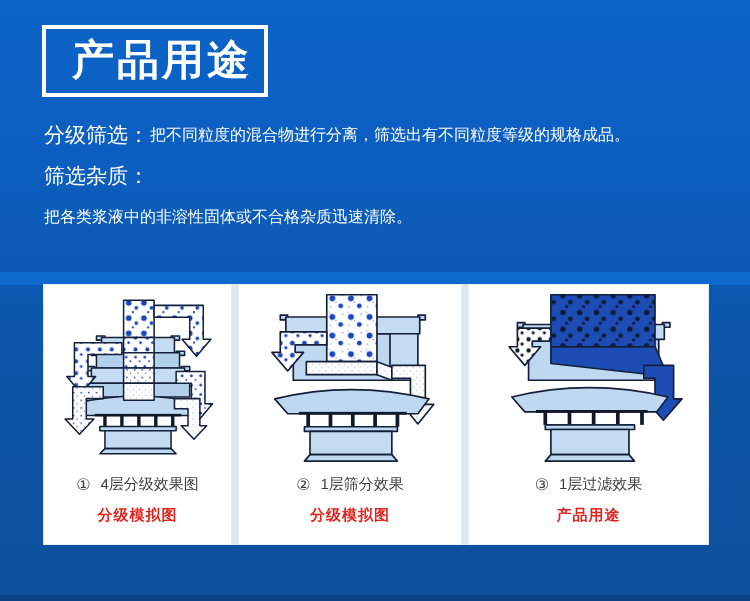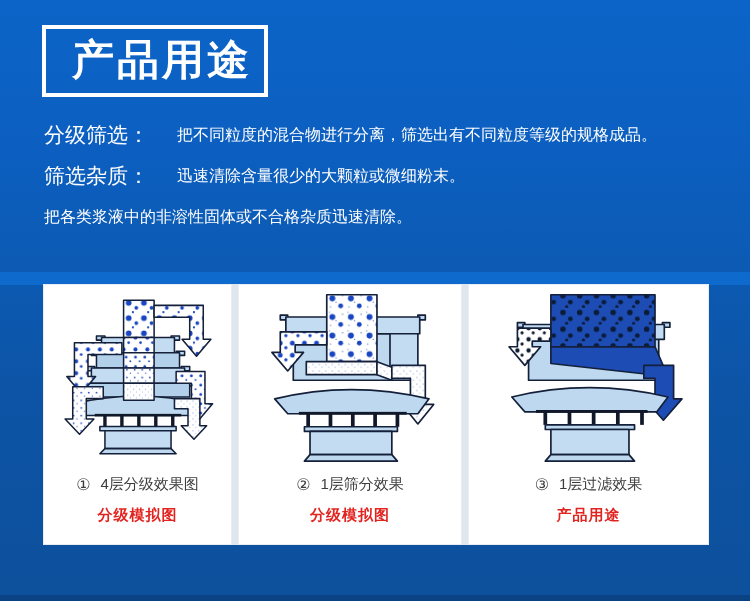--- a/index.html
+++ b/index.html
@@ -17,21 +17,21 @@
     position:absolute; left:0; bottom:0; width:750px; height:6px;
     background:#0a4284;
   }
   .title-box {
     position:absolute; left:42px; top:25px;
     border:4px solid #ffffff; padding:8px 12px 10px 26px;
     color:#ffffff; font-size:42px; font-weight:bold; letter-spacing:3px;
     line-height:1.1; white-space:nowrap;
   }
   .uses { position:absolute; left:44px; top:118px; width:670px; }
-  .use-row { display:flex; align-items:center; margin-bottom:7px;gap:27px; }
+  .use-row { display:flex; align-items:center; margin-bottom:7px; }
   .use-label {
     flex:none; width:106px; color:#ffffff; font-size:21px; line-height:34px;
     white-space:nowrap;
   }
   .use-text {
     flex:none; max-width:538px; color:#ffffff; font-size:16px; line-height:34px;
     word-break:break-all;
   }
   .cards {
     position:absolute; left:43px; top:284px; width:666px; height:261px;
@@ -68,21 +68,20 @@
     <span>产品用途</span>
   </div>
 
   <div class="uses">
     <div class="use-row">
       <div class="use-label">分级筛选：</div>
       <div class="use-text">把不同粒度的混合物进行分离，筛选出有不同粒度等级的规格成品。</div>
     </div>
     <div class="use-row">
       <div class="use-label">筛选杂质：</div>
-      <div class="use-text">迅速清除含量很少的大颗粒或微细粉末。</div>
     </div>
     <div class="use-row">
       <div class="use-text">把各类浆液中的非溶性固体或不合格杂质迅速清除。</div>
     </div>
   </div>
 
   <div class="accent-strip"></div>
 
   <div class="cards">
 

